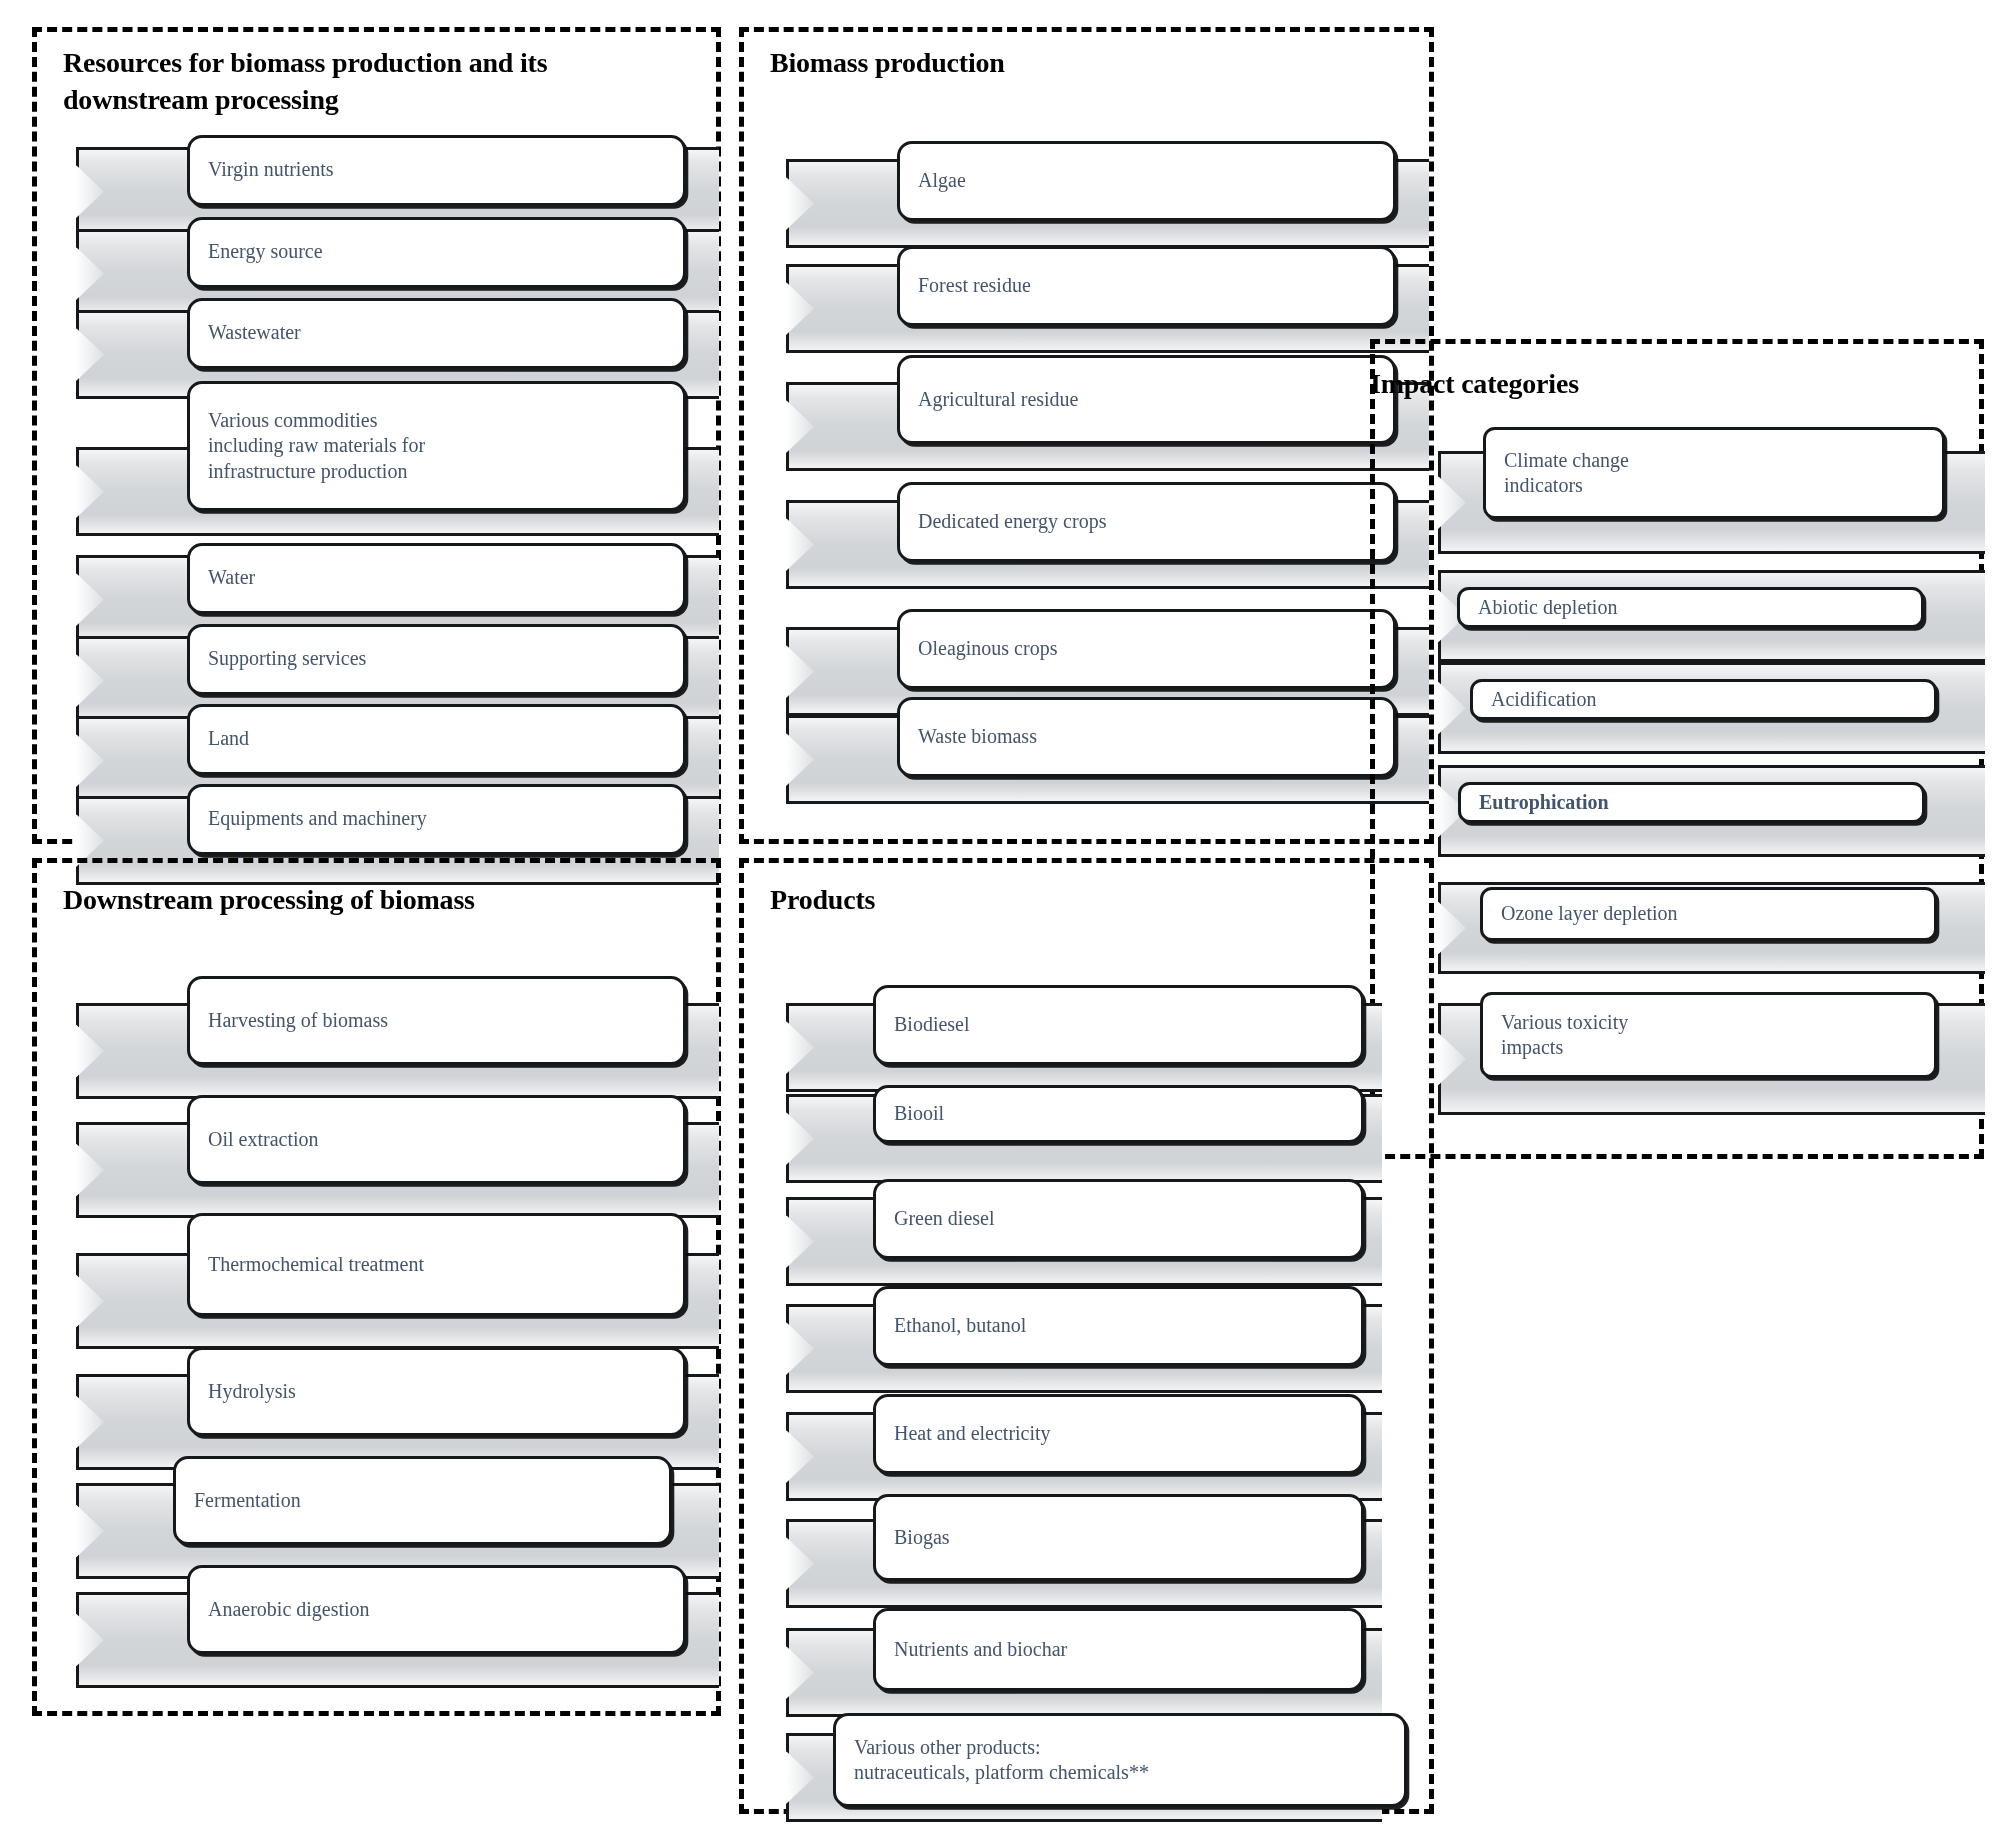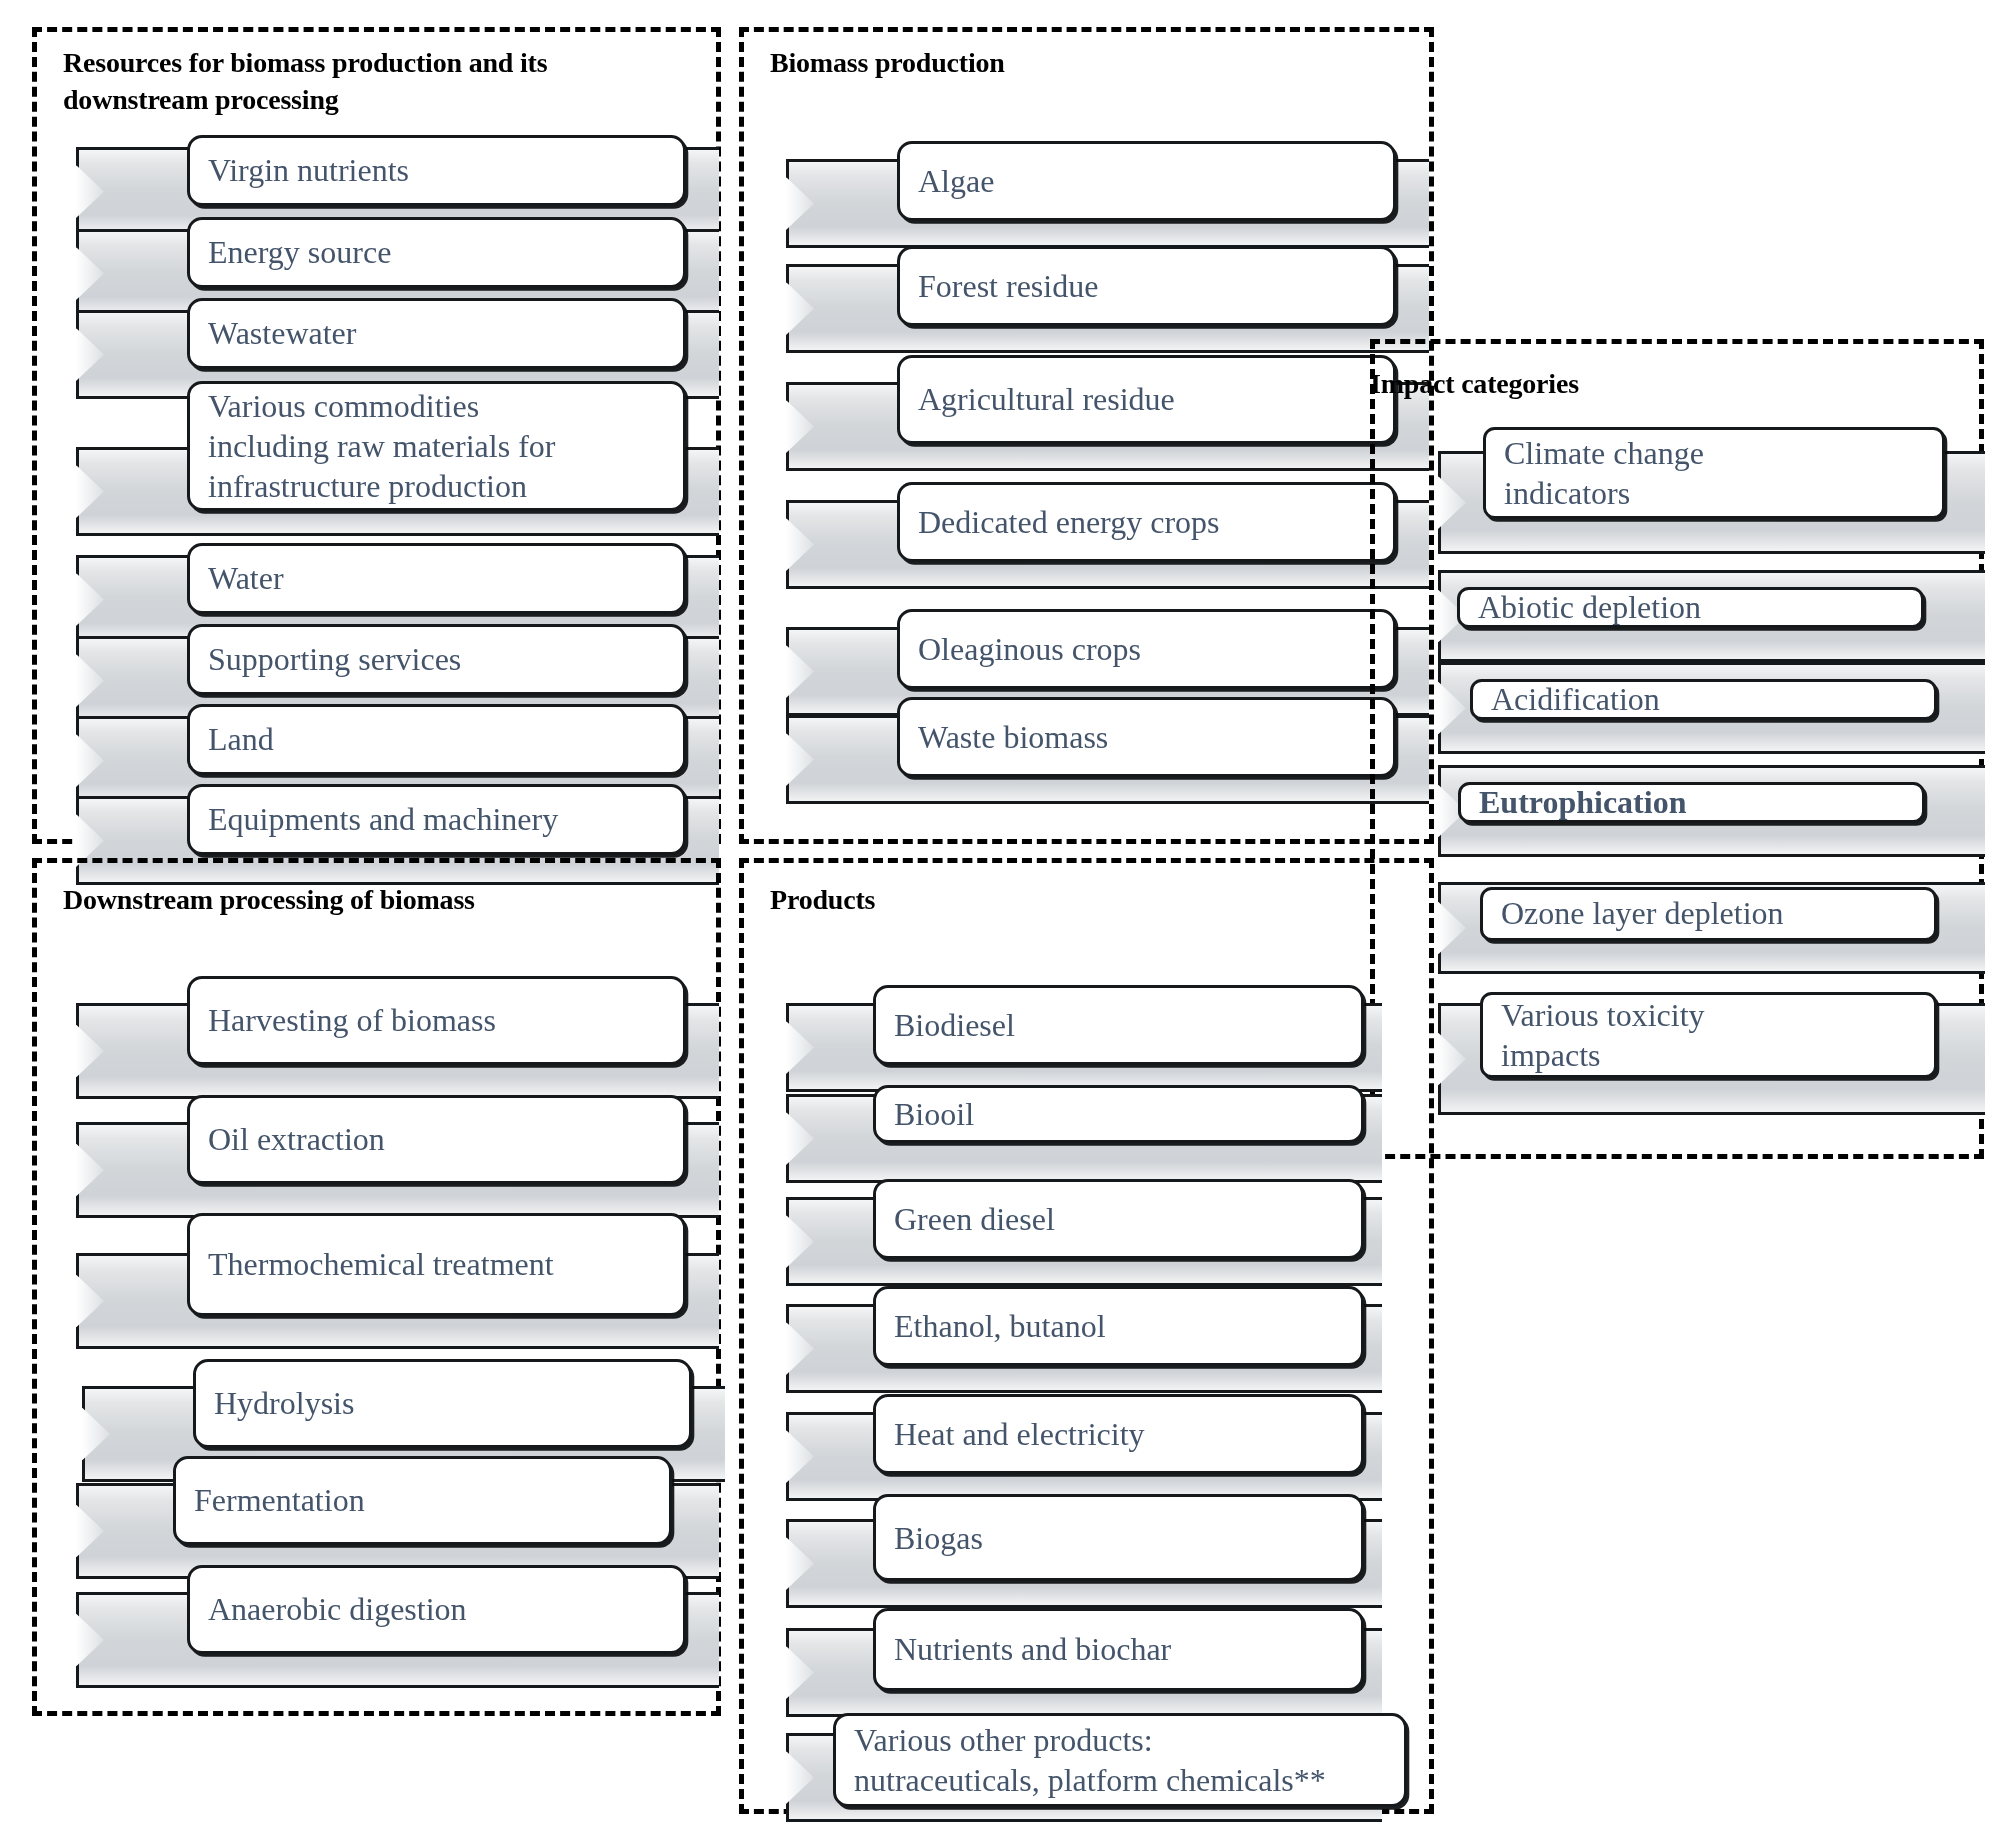--- a/index.html
+++ b/index.html
@@ -83,21 +83,21 @@
     border: 3.1px solid #15191c;
     border-radius: 15px;
     box-sizing: border-box;
     box-shadow: 2.7px 3.1px 0 -0.4px rgba(10,12,14,0.92);
     display: flex;
     align-items: center;
   }
   .card-label {
     display: block;
     color: #44546a;
-    font-size: 32px;
+    font-size: 20px;
     line-height: 1.26;
     padding-left: 18px;
     padding-right: 10.7px;
     white-space: pre-line;
   }
 
   
   .block.inset .card {
     border-radius: 11.6px;
   }
@@ -347,21 +347,21 @@
   <div class="block" style="left:76px; top:1253px; width:643px; height:96px;">
     <div class="plate">
       <div class="plate-leftedge"></div>
       <div class="plate-notch"></div>
     </div>
     <div class="card" style="left:111px; top:-40px; width:499px; height:103px;text-align:right;">
       <span class="card-label">Thermochemical treatment</span>
     </div>
   </div>
 
-  <div class="block" style="left:82px; top:1374px; width:643px; height:96px;margin-top:12px;">
+  <div class="block" style="left:76px; top:1374px; width:643px; height:96px;">
     <div class="plate">
       <div class="plate-leftedge"></div>
       <div class="plate-notch"></div>
     </div>
     <div class="card" style="left:111px; top:-27px; width:499px; height:89px;">
       <span class="card-label">Hydrolysis</span>
     </div>
   </div>
 
   <div class="block" style="left:76px; top:1483px; width:643px; height:96px;">

